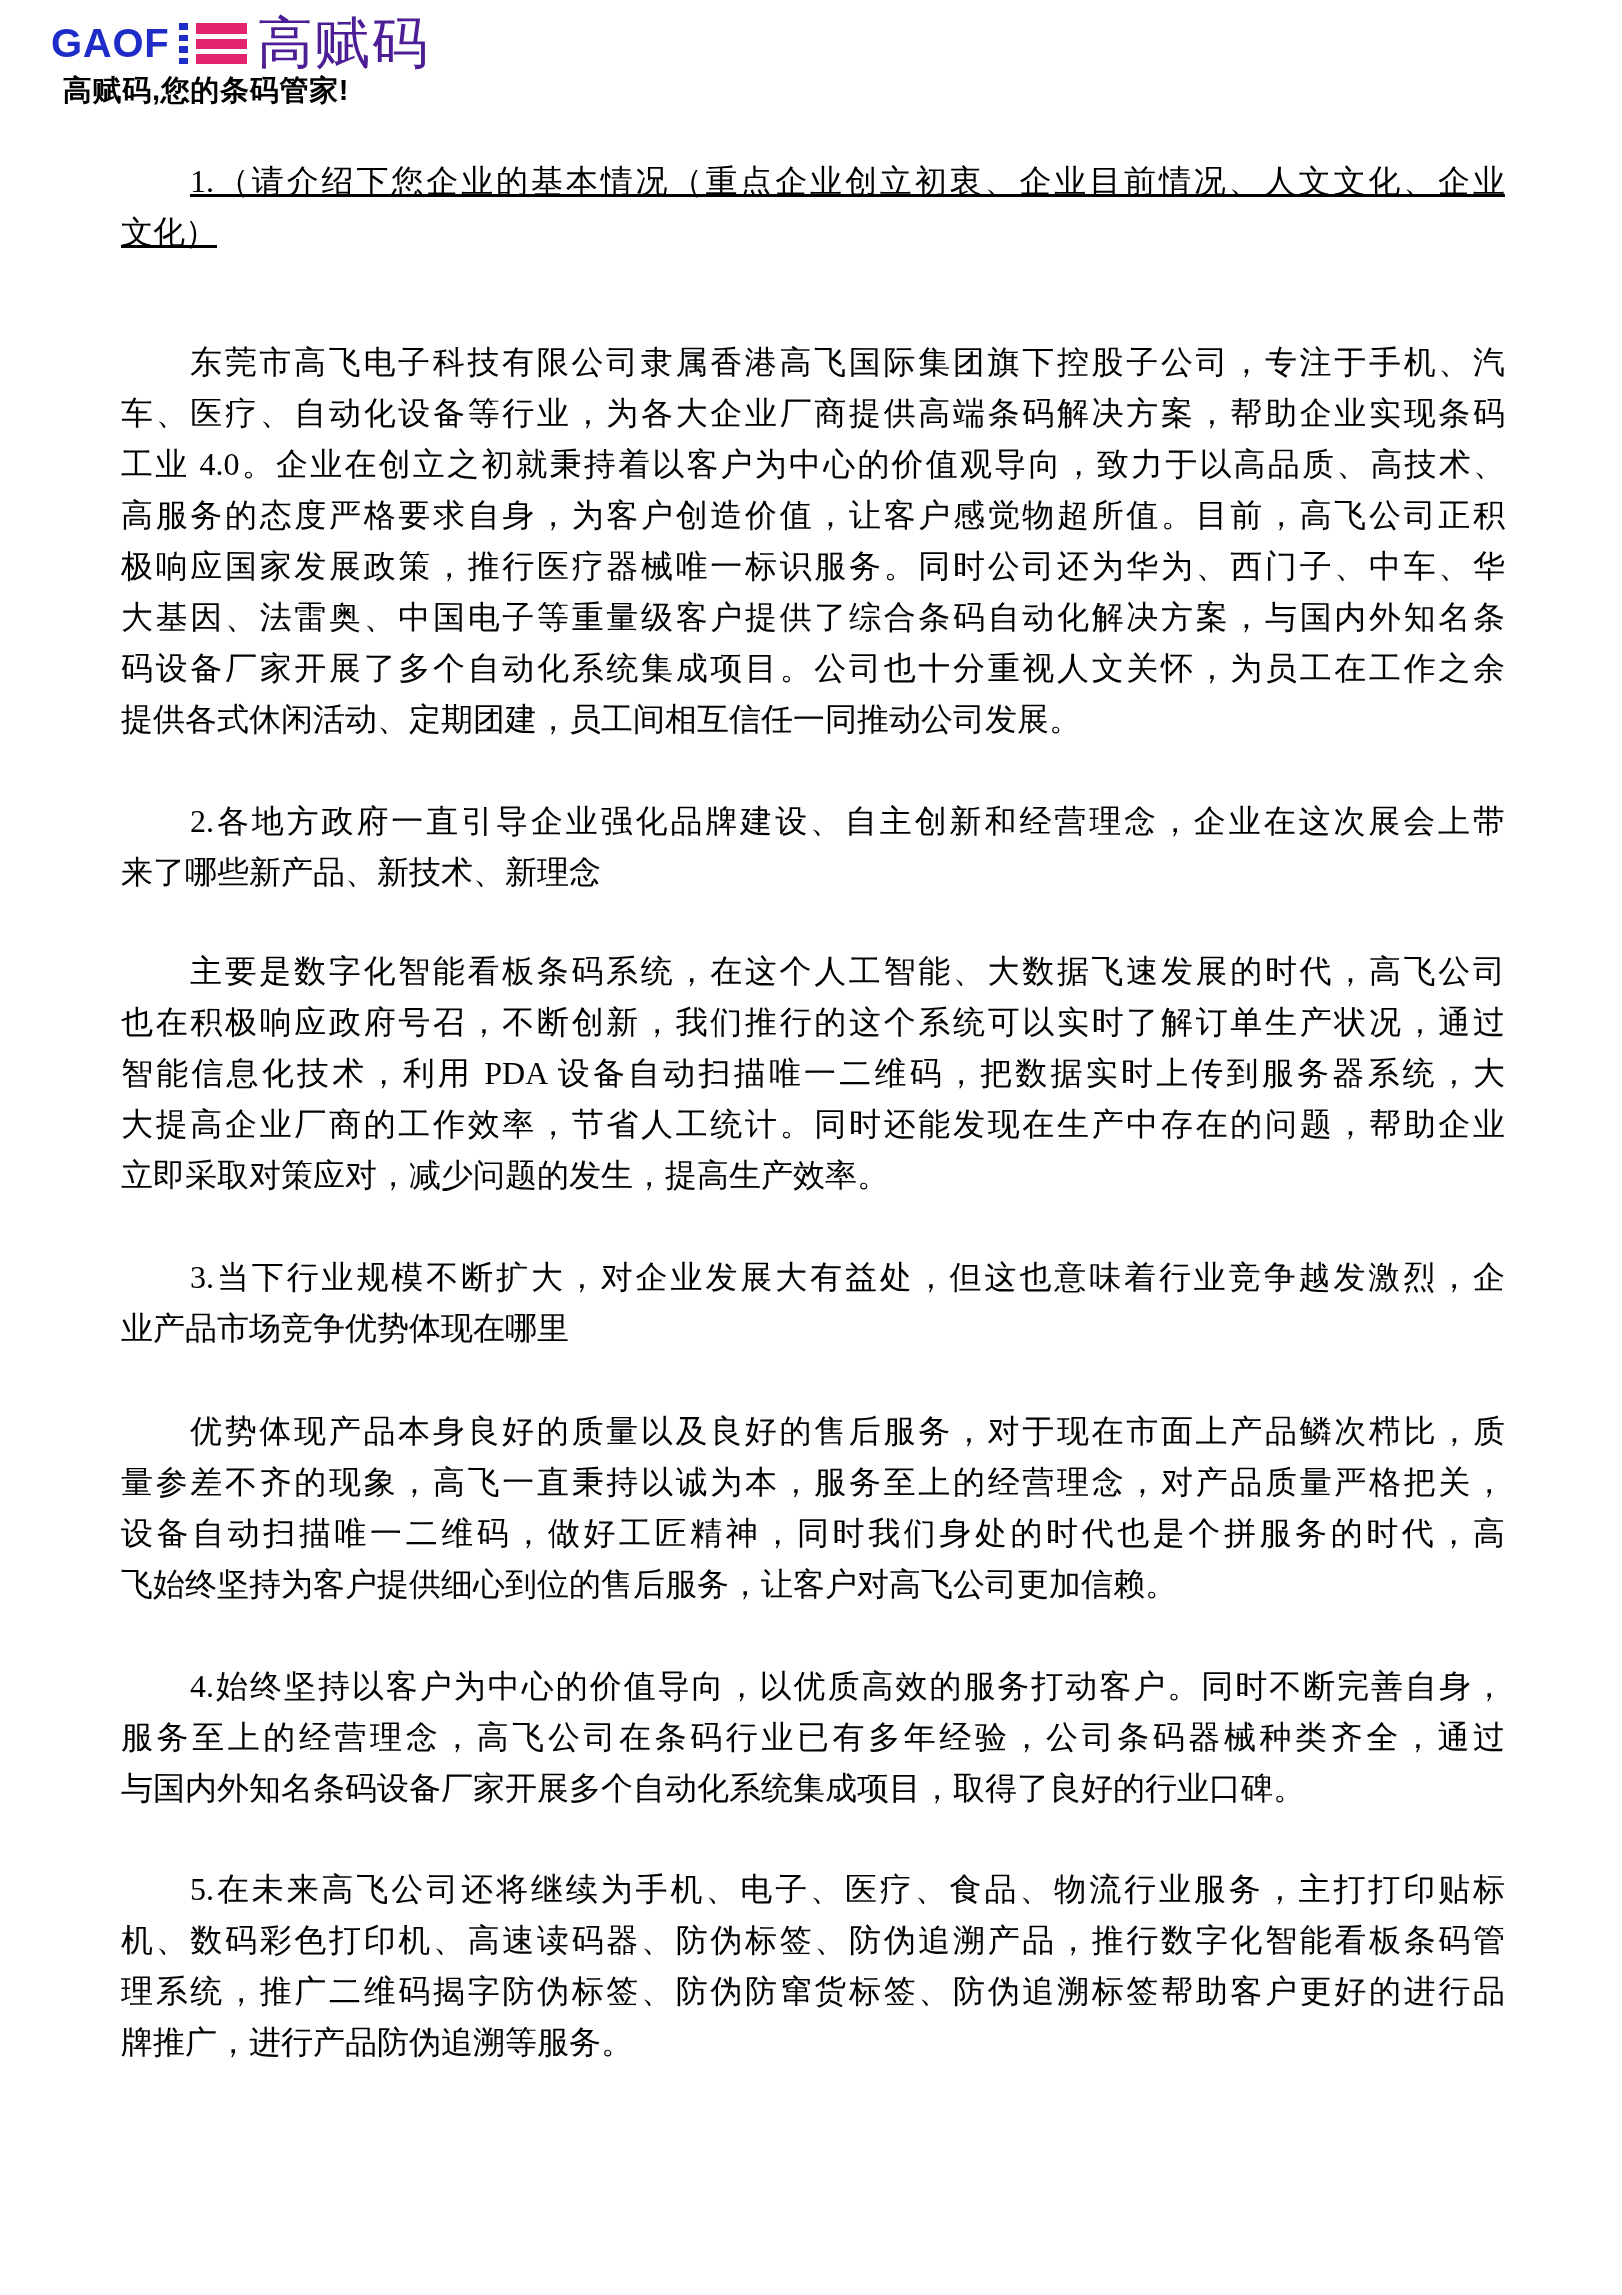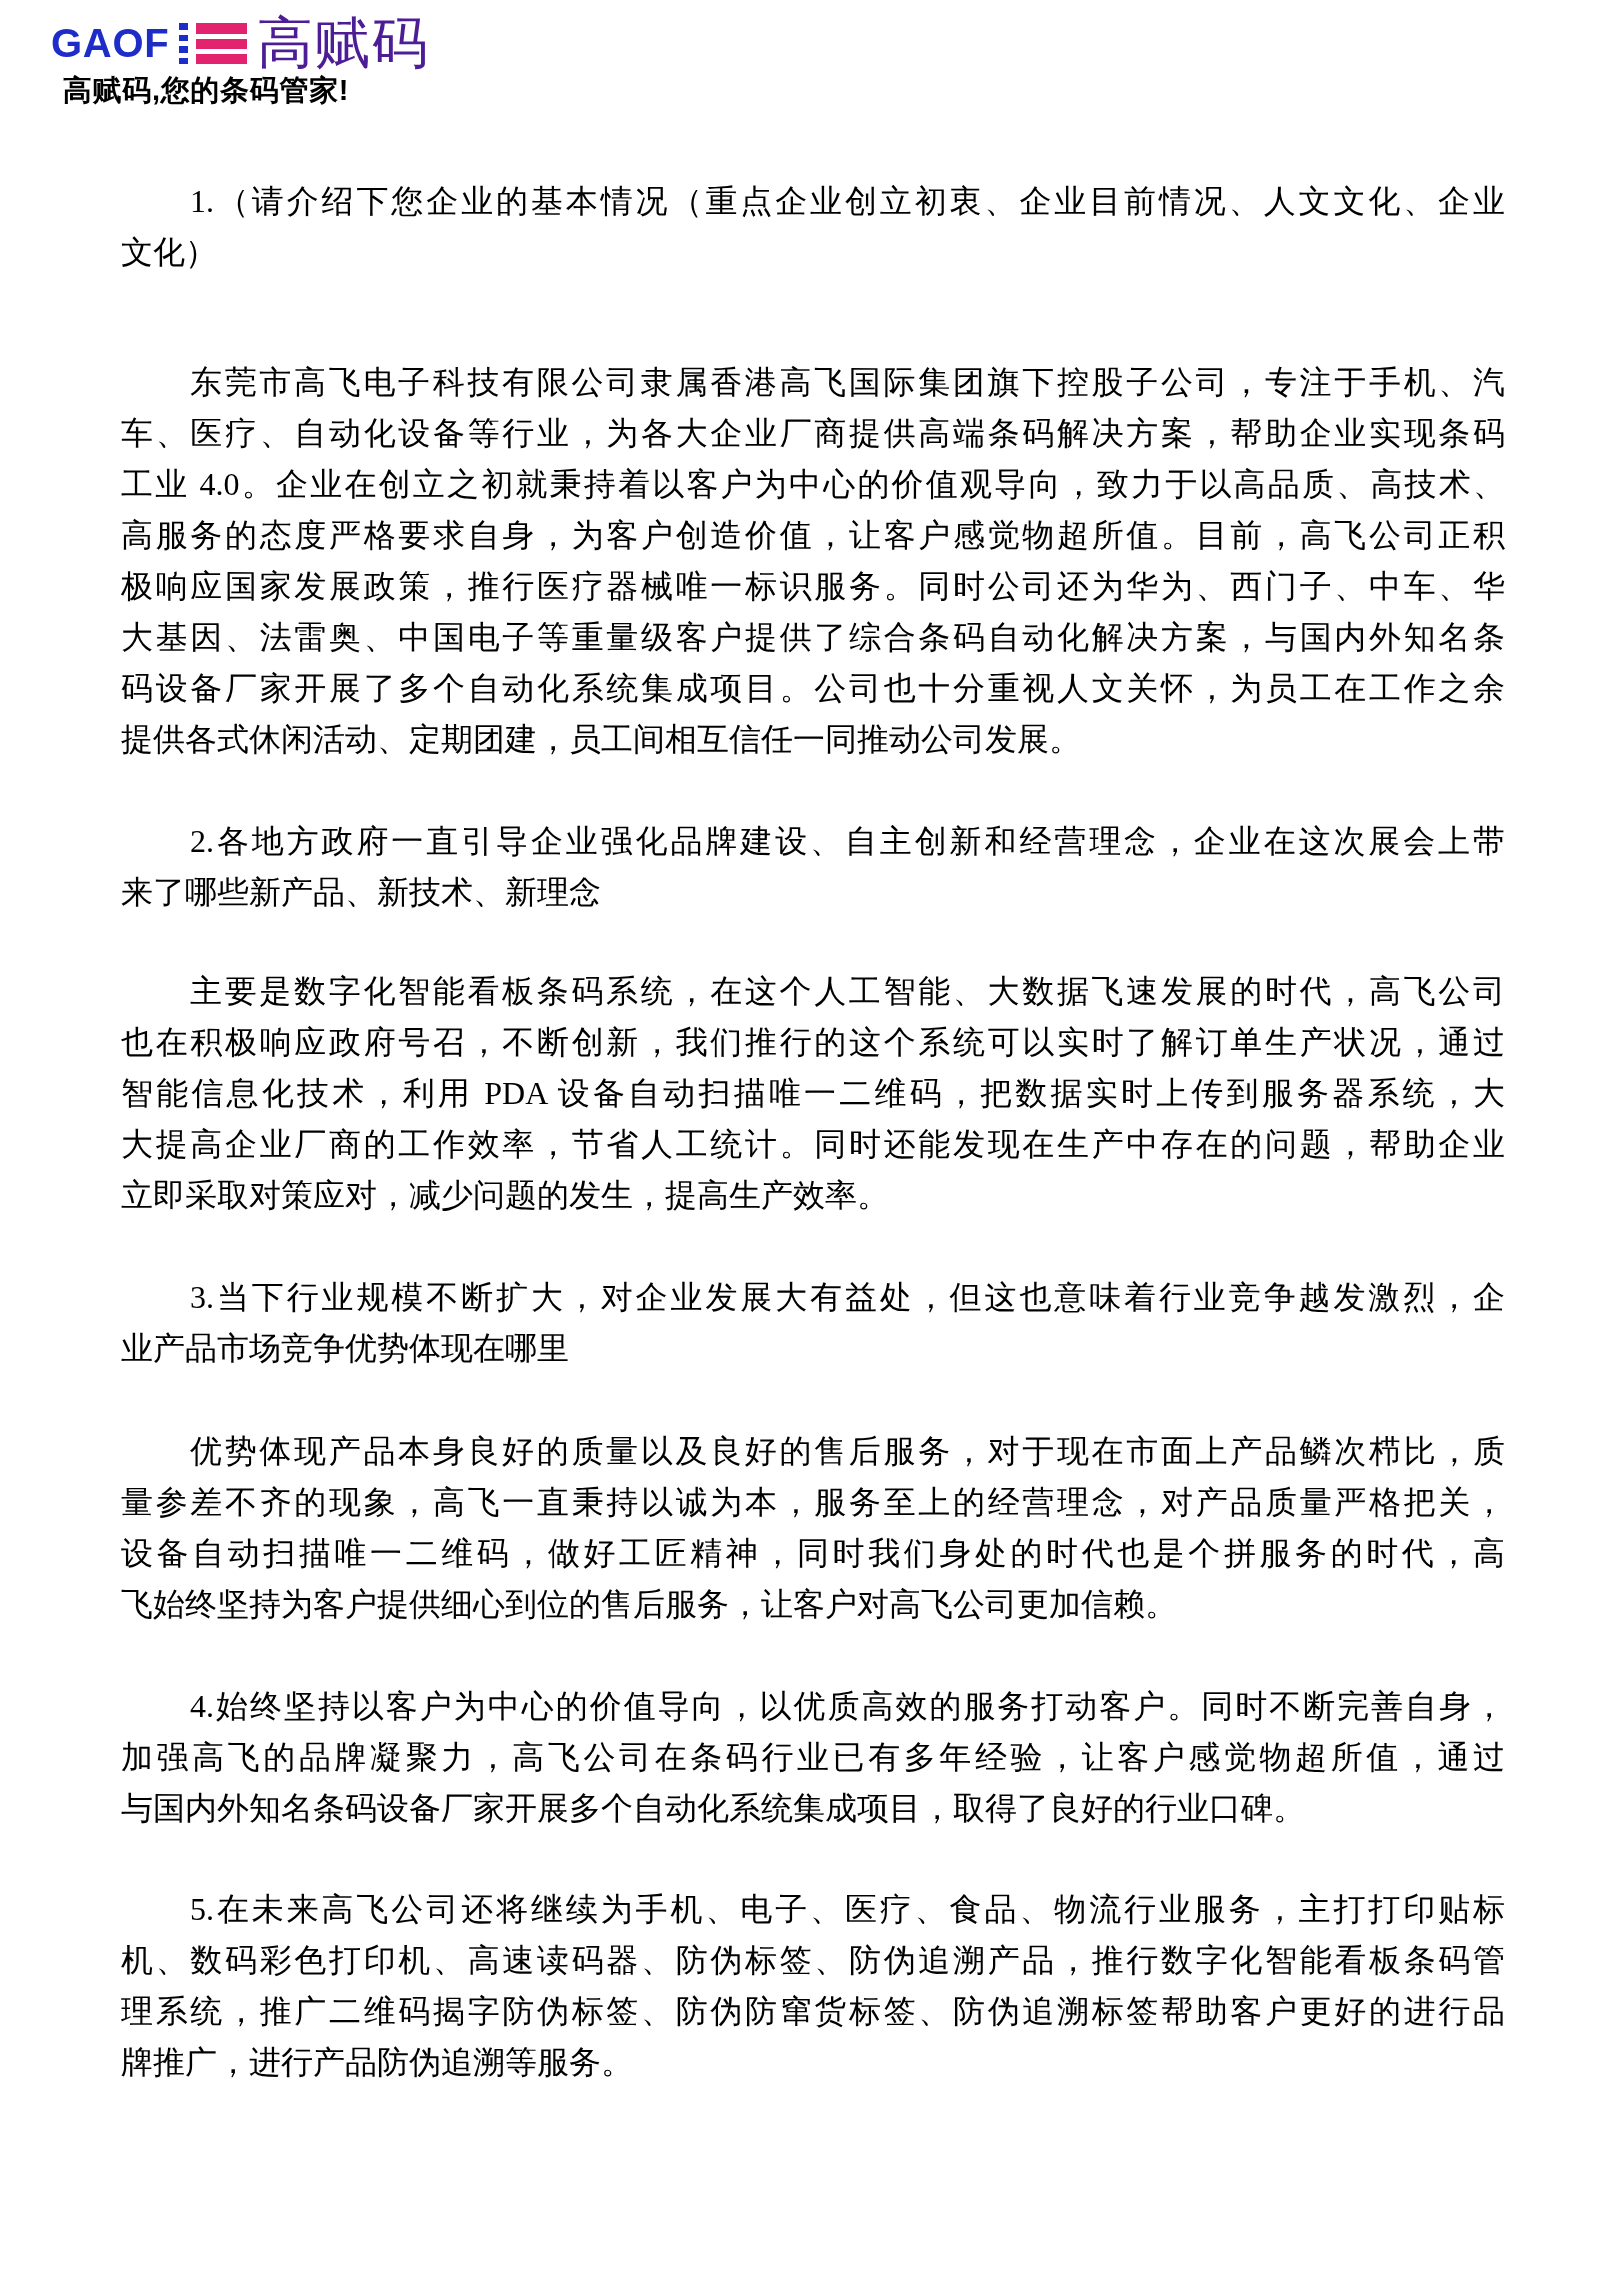--- a/index.html
+++ b/index.html
@@ -93,21 +93,21 @@
     text-align: justify;
     text-align-last: justify;
     text-justify: inter-ideograph;
   }
   .line.last {
     text-align-last: left;
   }
   .line.first {
     text-indent: 69px;
   }
-  .mt-q1 { margin-top: 69px; }
+  .mt-q1 { margin-top: 49px; text-decoration: underline; }
   .mt-a1 { margin-top: 79px; }
   .mt-q2 { margin-top: 51px; }
   .mt-a2 { margin-top: 48px; }
   .mt-q3 { margin-top: 51px; }
   .mt-a3 { margin-top: 52px; }
   .mt-p4 { margin-top: 51px; }
   .mt-p5 { margin-top: 50px; }
 </style>
 </head>
 <body>
@@ -171,21 +171,21 @@
 
   <section class="block mt-a3">
     <div class="line first">优势体现产品本身良好的质量以及良好的售后服务，对于现在市面上产品鳞次栉比，质</div>
     <div class="line">量参差不齐的现象，高飞一直秉持以诚为本，服务至上的经营理念，对产品质量严格把关，</div>
     <div class="line">设备自动扫描唯一二维码，做好工匠精神，同时我们身处的时代也是个拼服务的时代，高</div>
     <div class="line last">飞始终坚持为客户提供细心到位的售后服务，让客户对高飞公司更加信赖。</div>
   </section>
 
   <section class="block mt-p4">
     <div class="line first">4.始终坚持以客户为中心的价值导向，以优质高效的服务打动客户。同时不断完善自身，</div>
-    <div class="line">加强高飞的品牌凝聚力，高飞公司在条码行业已有多年经验，让客户感觉物超所值，通过</div>
+    <div class="line">服务至上的经营理念，高飞公司在条码行业已有多年经验，公司条码器械种类齐全，通过</div>
     <div class="line last">与国内外知名条码设备厂家开展多个自动化系统集成项目，取得了良好的行业口碑。</div>
   </section>
 
   <section class="block mt-p5">
     <div class="line first">5.在未来高飞公司还将继续为手机、电子、医疗、食品、物流行业服务，主打打印贴标</div>
     <div class="line">机、数码彩色打印机、高速读码器、防伪标签、防伪追溯产品，推行数字化智能看板条码管</div>
     <div class="line">理系统，推广二维码揭字防伪标签、防伪防窜货标签、防伪追溯标签帮助客户更好的进行品</div>
     <div class="line last">牌推广，进行产品防伪追溯等服务。</div>
   </section>
 

